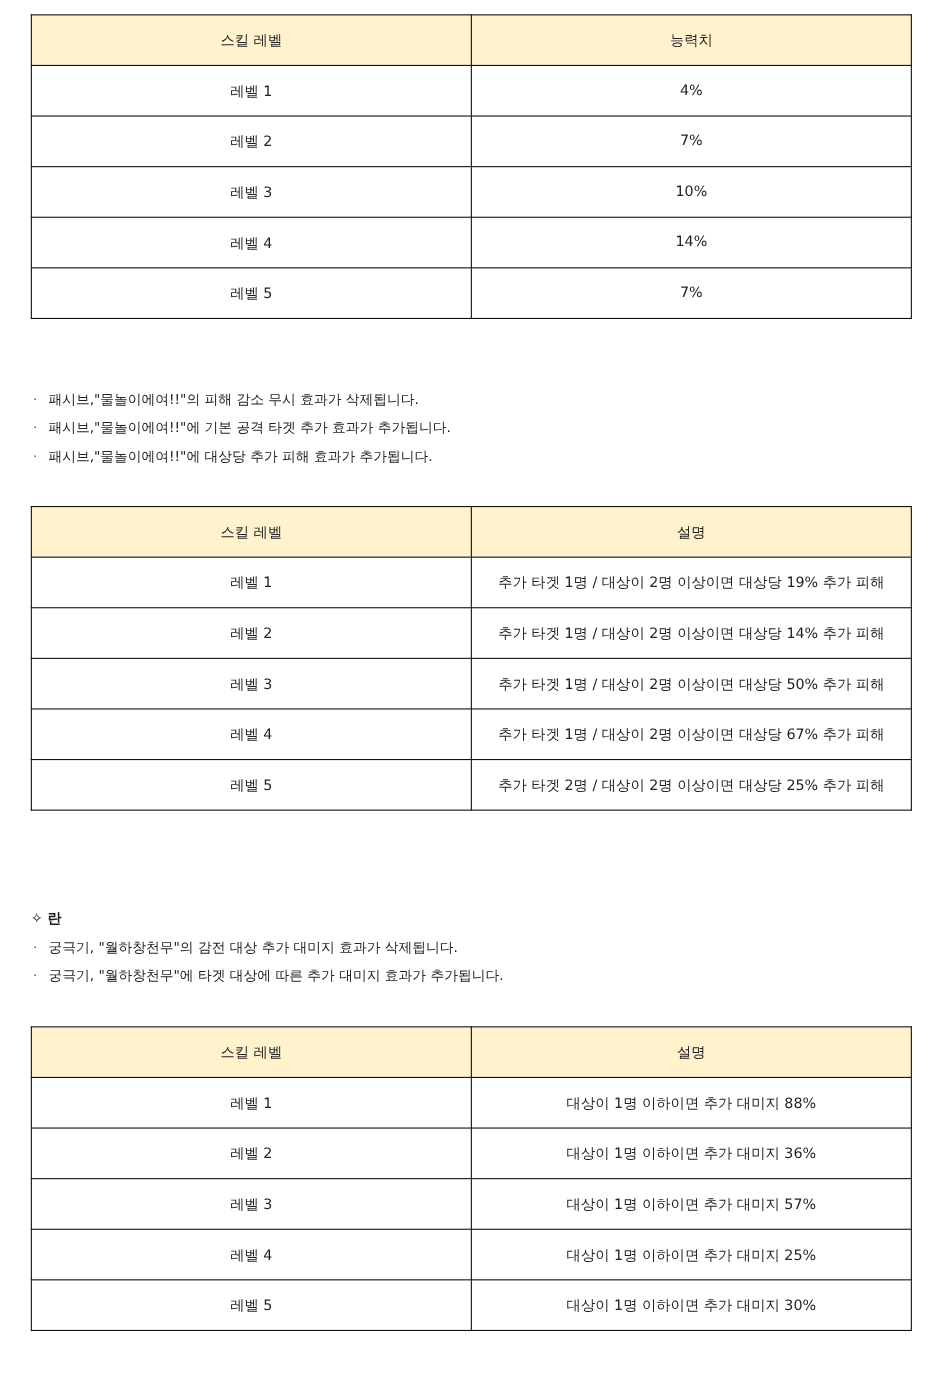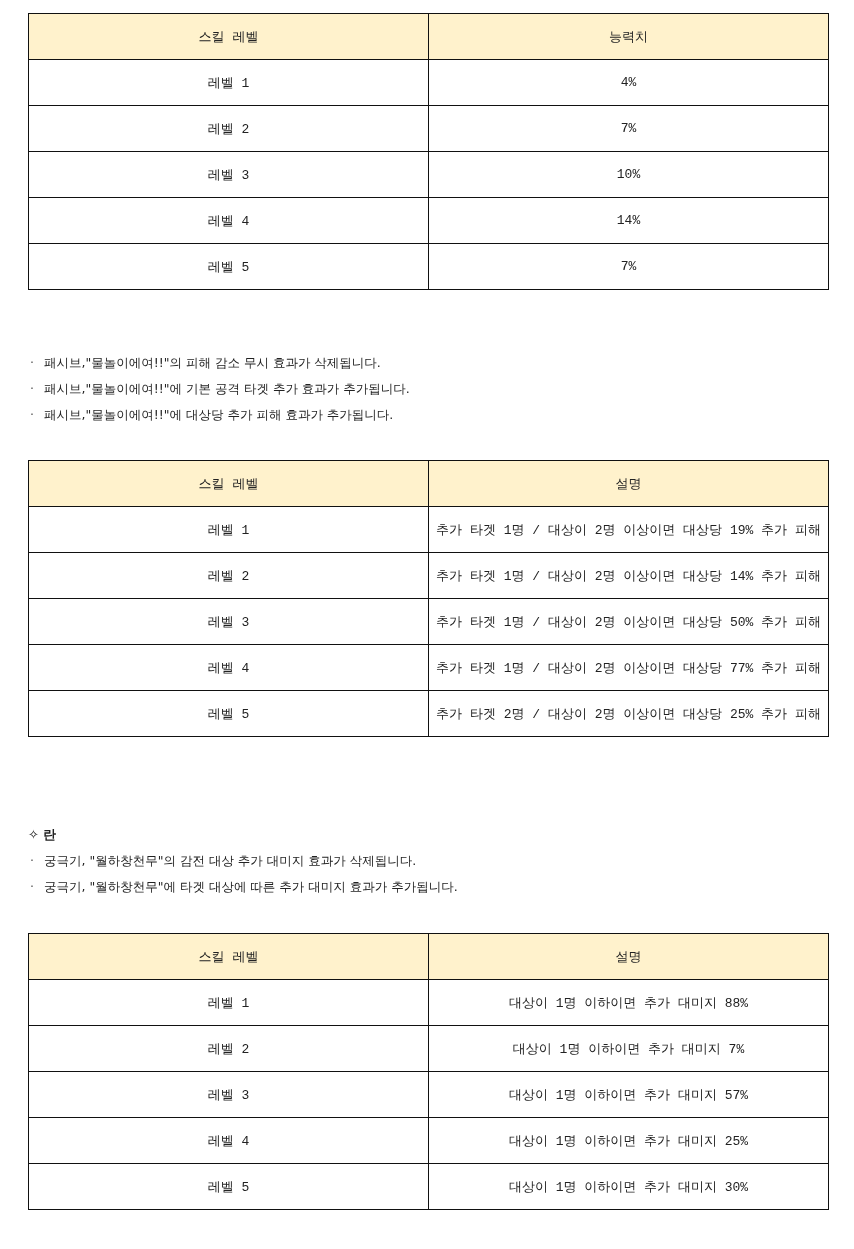--- a/index.html
+++ b/index.html
@@ -26,21 +26,20 @@
     table.skill-table th,
     table.skill-table td {
       border: 1.5px solid #111111;
       height: 45px;
       padding: 0;
       text-align: center;
       vertical-align: middle;
       font-weight: normal;
       font-size: 13px;
       color: #222222;
-      font-family: Liberation Mono, monospace;
     }
     table.skill-table th {
       background: #fff2cc;
     }
     table.skill-table col.c1 { width: 400px; }
     table.skill-table col.c2 { width: 400px; }
 
     .notes {
       position: absolute;
       left: 30px;
@@ -136,21 +135,21 @@
     <tr>
       <td>레벨 2</td>
       <td>추가 타겟 1명 / 대상이 2명 이상이면 대상당 14% 추가 피해</td>
     </tr>
     <tr>
       <td>레벨 3</td>
       <td>추가 타겟 1명 / 대상이 2명 이상이면 대상당 50% 추가 피해</td>
     </tr>
     <tr>
       <td>레벨 4</td>
-      <td>추가 타겟 1명 / 대상이 2명 이상이면 대상당 77% 추가 피해</td>
+      <td>추가 타겟 1명 / 대상이 2명 이상이면 대상당 67% 추가 피해</td>
     </tr>
     <tr>
       <td>레벨 5</td>
       <td>추가 타겟 2명 / 대상이 2명 이상이면 대상당 25% 추가 피해</td>
     </tr>
   </tbody>
 </table>
 
 <div class="section-title" style="top:826px;">
   <span class="diamond">✧</span><span>란</span>
@@ -172,21 +171,21 @@
       <th>설명</th>
     </tr>
   </thead>
   <tbody>
     <tr>
       <td>레벨 1</td>
       <td>대상이 1명 이하이면 추가 대미지 88%</td>
     </tr>
     <tr>
       <td>레벨 2</td>
-      <td>대상이 1명 이하이면 추가 대미지 7%</td>
+      <td>대상이 1명 이하이면 추가 대미지 36%</td>
     </tr>
     <tr>
       <td>레벨 3</td>
       <td>대상이 1명 이하이면 추가 대미지 57%</td>
     </tr>
     <tr>
       <td>레벨 4</td>
       <td>대상이 1명 이하이면 추가 대미지 25%</td>
     </tr>
     <tr>

